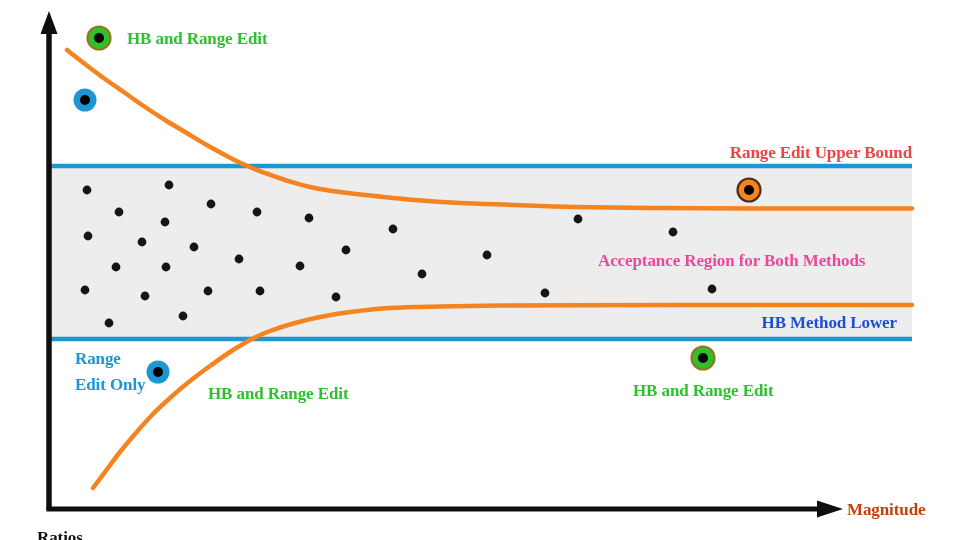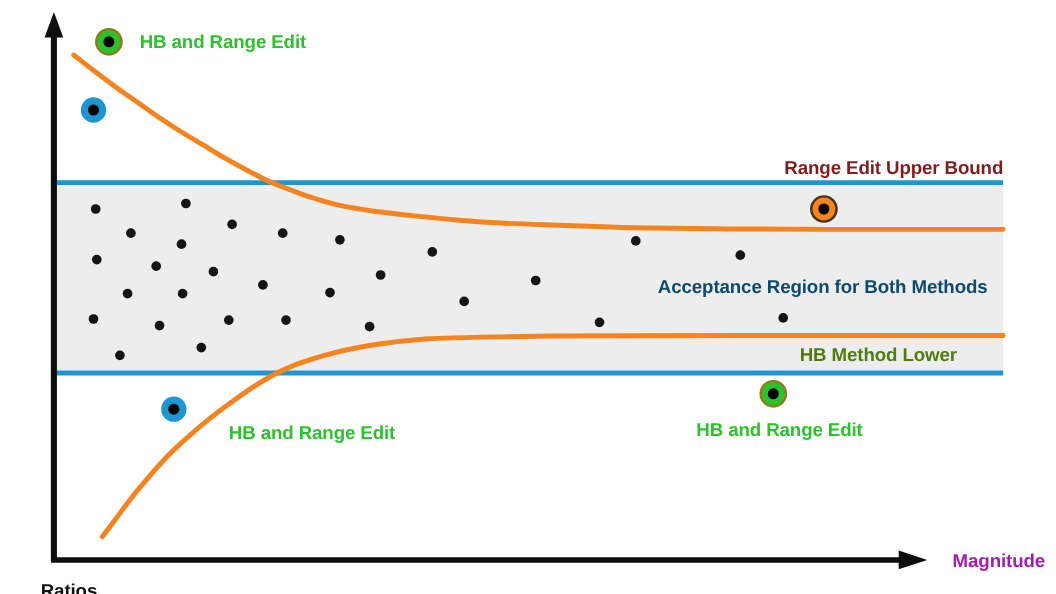--- a/index.html
+++ b/index.html
@@ -1,21 +1,21 @@
 <!DOCTYPE html>
 <html><head>
 <meta charset="utf-8">
 <style>
   html,body{margin:0;padding:0;background:#fff;}
   #stage{
     position:relative;
     width:960px;height:540px;
     background:#ffffff;
     overflow:hidden;
-    font-family:Liberation Sans, sans-serif;
+    font-family:Liberation Serif, serif;
   }
   #plot{position:absolute;left:0;top:0;}
   .lbl{
     position:absolute;
     font-weight:700;
     font-size:17px;
     line-height:20px;
     letter-spacing:-0.1px;
     white-space:pre-line;
   }
@@ -95,29 +95,31 @@
       </g>
       <line x1="49" y1="510" x2="49" y2="30" stroke="#0E0E0E" stroke-width="5.5"></line>
       <polygon points="49,11 40.5,34 57.5,34" fill="#0E0E0E"></polygon>
       <line x1="46.5" y1="509" x2="820" y2="509" stroke="#0E0E0E" stroke-width="5"></line>
       <polygon points="843,509 817,500.5 817,517.5" fill="#0E0E0E"></polygon>
     </svg>
 
   <div class="lbl" id="lbl-hb-range-top" style="color: rgb(45, 194, 45);">HB and Range Edit</div>
 
 
-  <div class="lbl" id="lbl-range-upper" style="color: #7f1d1d;">Range Edit Upper Bound</div>
+  <div class="lbl" id="lbl-range-upper" style="color: #ef4444;">Range Edit Upper Bound</div>
 
 
-  <div class="lbl" id="lbl-acceptance" style="color: #0c4a6e;">Acceptance Region for Both Methods</div>
+  <div class="lbl" id="lbl-acceptance" style="color: #ec4899;">Acceptance Region for Both Methods</div>
 
-  <div class="lbl" id="lbl-hb-lower" style="color: #4d7c0f; text-align: center;">HB Method Lower</div>
+  <div class="lbl" id="lbl-hb-lower" style="color: #1d4ed8;">HB Method Lower</div>
 
   <div class="lbl" id="lbl-hb-range-br" style="color: rgb(45, 194, 45);">HB and Range Edit</div>
 
+  <div class="lbl" id="lbl-range-only-bottom" style="color: rgb(30, 150, 209);">Range
+Edit Only</div>
 
   <div class="lbl" id="lbl-hb-range-bl" style="color: rgb(45, 194, 45);">HB and Range Edit</div>
 
-  <div class="lbl" id="lbl-magnitude" style="color: #a21caf; margin-left: 19px;">Magnitude</div>
+  <div class="lbl" id="lbl-magnitude" style="color: #c2410c;">Magnitude</div>
 
   <div class="lbl" id="lbl-ratios" style="color: rgb(17, 17, 17);">Ratios</div>
 
 </div>
 
 </body></html>

